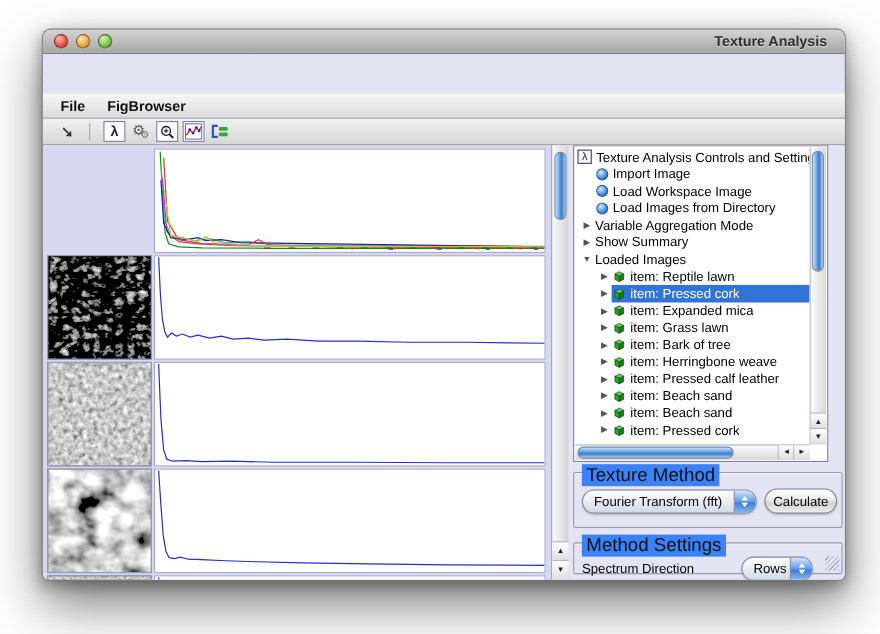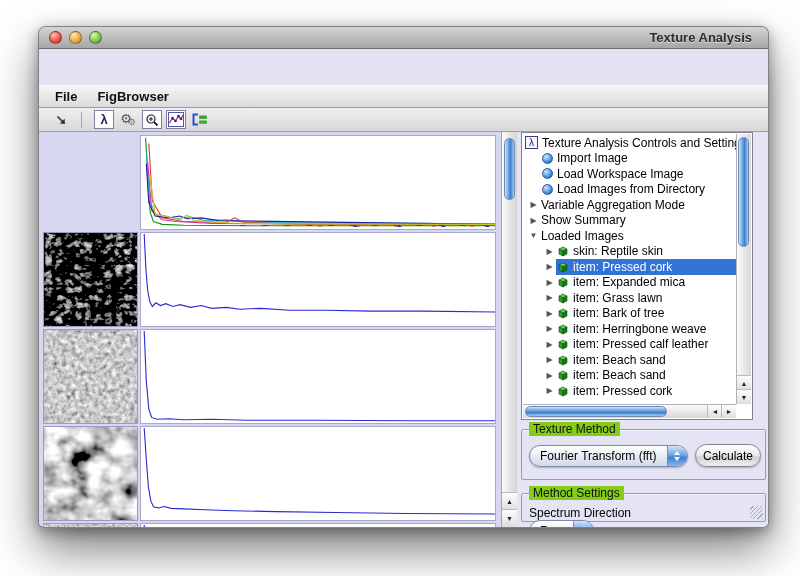--- a/index.html
+++ b/index.html
@@ -64,35 +64,35 @@
   .tree-label{overflow:hidden;}
   .lambda-ic{flex:none;width:13px;height:13px;border:1px solid #3d3d7a;background:#f6f6ff;color:#1b1b66;
     font-size:10px;line-height:12px;text-align:center;box-sizing:border-box;}
   .sphere{flex:none;width:11px;height:11px;border-radius:50%;
     background:radial-gradient(circle at 35% 30%,#d3e8ff,#5aa0e8 50%,#2061b8 85%);
     border:1px solid #27589c;box-sizing:border-box;}
   .cube{flex:none;display:flex;}
   
   .group{position:absolute;left:4px;right:2px;border:1px solid #9a9aaa;border-radius:2px;
     box-shadow:inset 0 1px 0 rgba(255,255,255,.7);}
-  .legend{position:absolute;top:-8px;left:7px;background:#84cc16;padding:0 4px;font-size:12px;color:#101010;}
+  .legend{position:absolute;top:-8px;left:7px;background:#3b82f6;padding:0 4px;font-size:17px;color:#101010;}
   .g-texture{top:297px;height:49px;}
   .g-method{top:361px;bottom:5px;}
   .g-texture-inner{display:flex;align-items:center;padding:14px 4px 0 7px;gap:7px;}
   .popup{display:flex;align-items:stretch;height:22px;border-radius:11px;border:1px solid #7d8aa8;
     background:linear-gradient(#ffffff,#d2d8e8);box-shadow:0 1px 2px rgba(0,0,0,.25);box-sizing:border-box;overflow:hidden;}
   .popup .pv{flex:1;display:flex;align-items:center;padding-left:10px;font-size:12px;color:#000;white-space:nowrap;overflow:hidden;}
   .stepper{width:19px;flex:none;display:flex;flex-direction:column;align-items:center;justify-content:center;gap:2px;
     background:linear-gradient(#d2e4fa,#6fa3e8 45%,#3f7ed7 58%,#8ab6ef);border-left:1px solid #7d8aa8;}
   .arr-up{width:0;height:0;border-left:3.5px solid transparent;border-right:3.5px solid transparent;border-bottom:4.5px solid #fff;}
   .arr-dn{width:0;height:0;border-left:3.5px solid transparent;border-right:3.5px solid transparent;border-top:4.5px solid #fff;}
   .aqua-btn{height:23px;padding:0 7px;border-radius:12px;border:1px solid #84848f;font-size:12px;color:#000;
     background:linear-gradient(#ffffff,#ebebeb 45%,#d4d4d4 58%,#ececec);display:flex;align-items:center;
     box-shadow:0 1px 2px rgba(0,0,0,.25);white-space:nowrap;}
-  .g-method-row{display:flex;align-items:flex-start;justify-content:space-between;padding:12px 26px 0 7px;flex-direction:column;}
+  .g-method-row{display:flex;align-items:center;justify-content:space-between;padding:12px 26px 0 7px;}
   .gm-label{font-size:12px;color:#000;}
   .popup-rows{width:65px;}
   .popup-fft{width:159px;justify-content:center;}
   .grip{position:absolute;right:2px;bottom:2px;width:13px;height:13px;
     background:repeating-linear-gradient(135deg,transparent 0 2px,#9aa2b8 2px 3px);opacity:.85;}
   
   .tree-vscroll{position:absolute;top:1px;right:1px;bottom:15px;width:15px;
     background:linear-gradient(90deg,#fbfbfb,#d8d8d8);border-left:1px solid #b0b0be;box-sizing:border-box;}
   .tree-vthumb{position:absolute;left:1px;top:3px;width:11px;height:110px;border-radius:6px;box-sizing:border-box;
     background:linear-gradient(90deg,#cfe3f8,#6ba2e2 40%,#3f7ecb 62%,#a9cbf0);border:1px solid #6f88ad;}
@@ -308,21 +308,21 @@
             <div class="tree-row k-item">
               <span class="tw">▶</span>
               <span class="tree-sel">
                 <span class="cube">
                   <svg width="12" height="12" viewBox="0 0 12 12">
                     <polygon points="2,4 6,2 10,4 6,6" fill="#5ecf5e" stroke="#0a4a0a" stroke-width="0.6"></polygon>
                     <polygon points="2,4 6,6 6,11 2,9" fill="#2da02d" stroke="#0a4a0a" stroke-width="0.6"></polygon>
                     <polygon points="6,6 10,4 10,9 6,11" fill="#187a18" stroke="#0a4a0a" stroke-width="0.6"></polygon>
                   </svg>
                 </span>
-                <span class="tree-label">skin: Reptile skin</span>
+                <span class="tree-label">item: Reptile lawn</span>
               </span>
             </div>
             <div class="tree-row k-item selected">
               <span class="tw">▶</span>
               <span class="tree-sel">
                 <span class="cube">
                   <svg width="12" height="12" viewBox="0 0 12 12">
                     <polygon points="2,4 6,2 10,4 6,6" fill="#5ecf5e" stroke="#0a4a0a" stroke-width="0.6"></polygon>
                     <polygon points="2,4 6,6 6,11 2,9" fill="#2da02d" stroke="#0a4a0a" stroke-width="0.6"></polygon>
                     <polygon points="6,6 10,4 10,9 6,11" fill="#187a18" stroke="#0a4a0a" stroke-width="0.6"></polygon>

